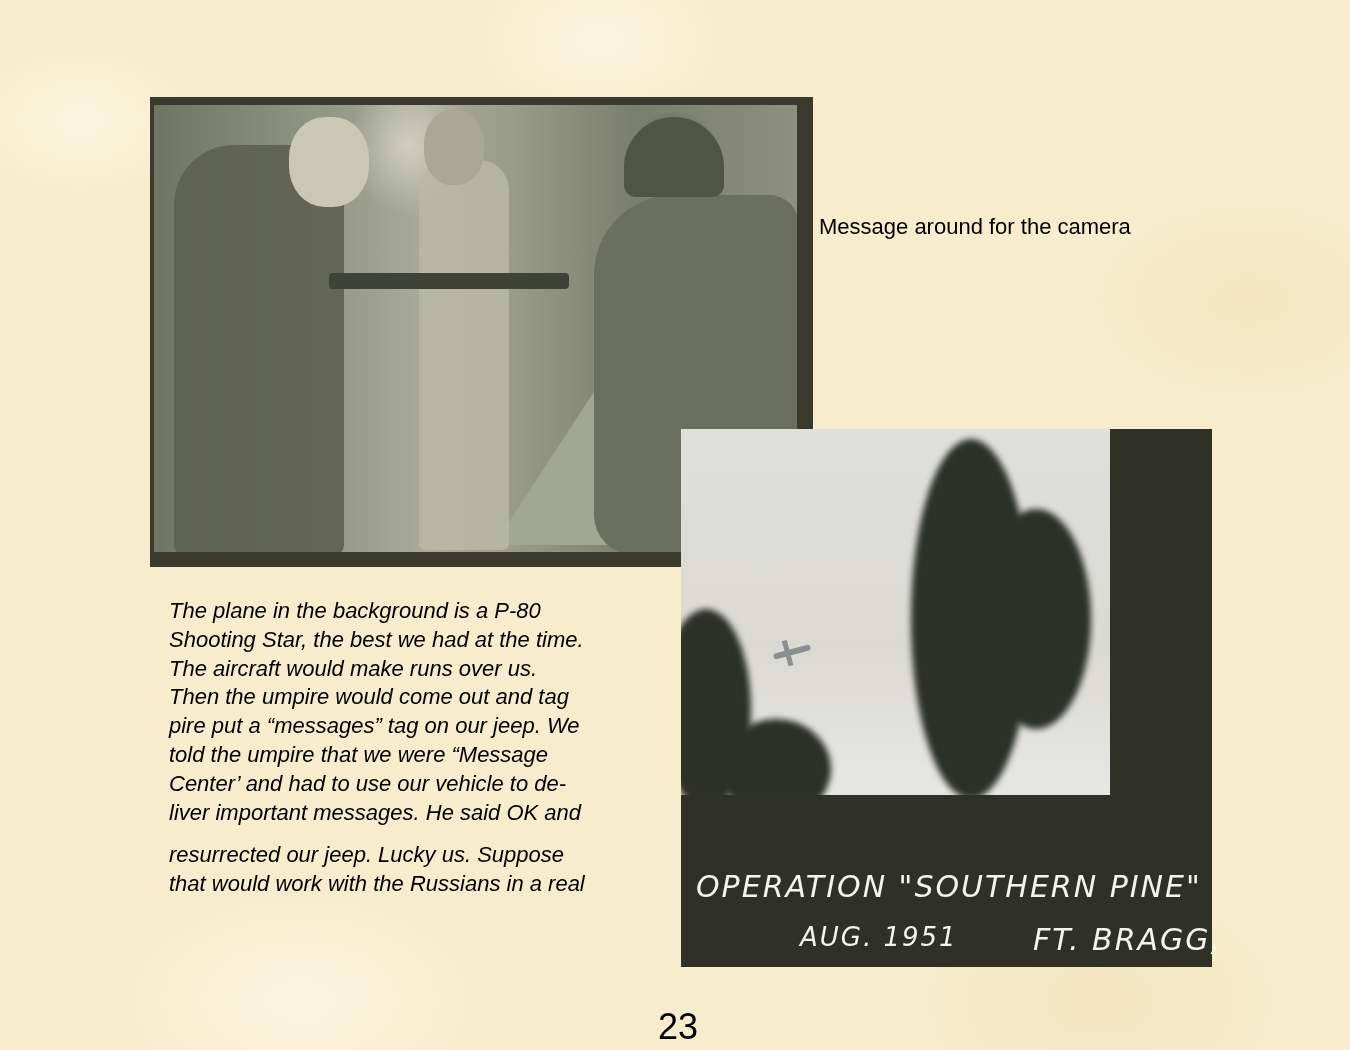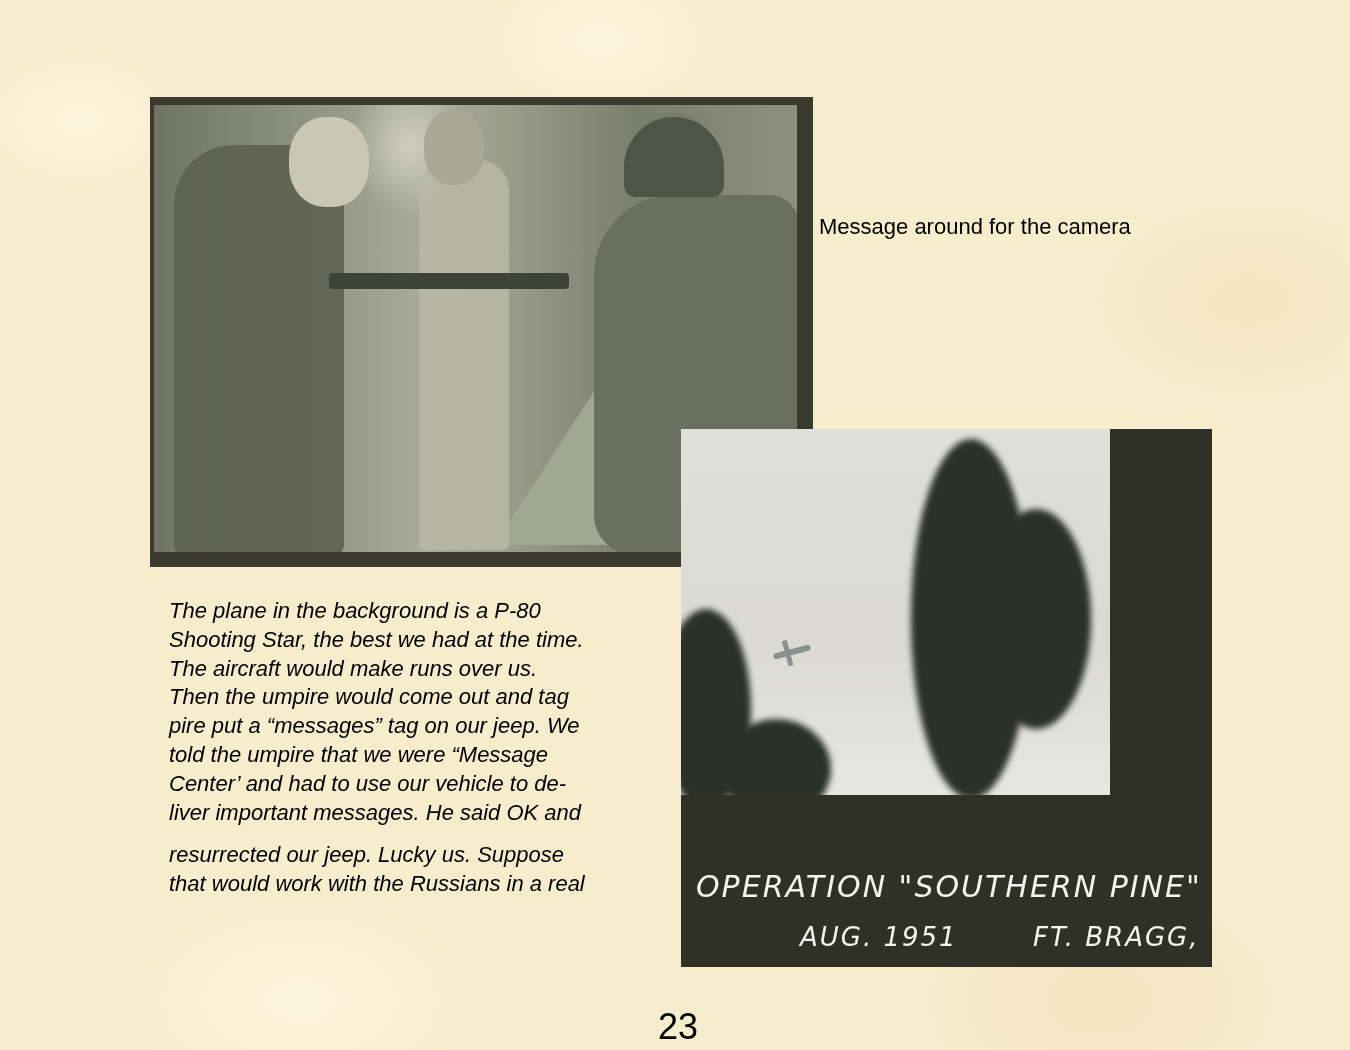--- a/index.html
+++ b/index.html
@@ -47,21 +47,21 @@
   }
   .tree { position: absolute; background: #2b3127; border-radius: 50%; filter: blur(3px); }
   .plane { position: absolute; left: 92px; top: 220px; width: 38px; height: 6px; background: #8a9090; transform: rotate(-15deg); border-radius: 3px; }
   .plane::after { content: ""; position: absolute; left: 12px; top: -10px; width: 5px; height: 26px; background: #8a9090; }
   .handwritten {
     position: absolute; color: #f4f4ee; font-family: "DejaVu Sans", sans-serif;
     font-style: italic; letter-spacing: 2px; white-space: nowrap;
   }
   .hw1 { left: 15px; top: 440px; font-size: 30px; }
   .hw2 { left: 112px; top: 493px; font-size: 26px; margin-left: 7px; }
-  .hw3 { left: 352px; top: 493px; font-size: 26px; }
+  .hw3 { left: 352px; top: 493px; font-size: 30px; }
 
   .caption { position: absolute; left: 819px; top: 214px; font-size: 22px; }
   .body-text {
     position: absolute; left: 169px; top: 597px; width: 500px;
     font-size: 22px; line-height: 28.8px; font-style: italic;
   }
   .body-text span { display: block; white-space: nowrap; }
   .page-num { position: absolute; left: 658px; top: 1006px; font-size: 36px; }
 </style>
 </head>

